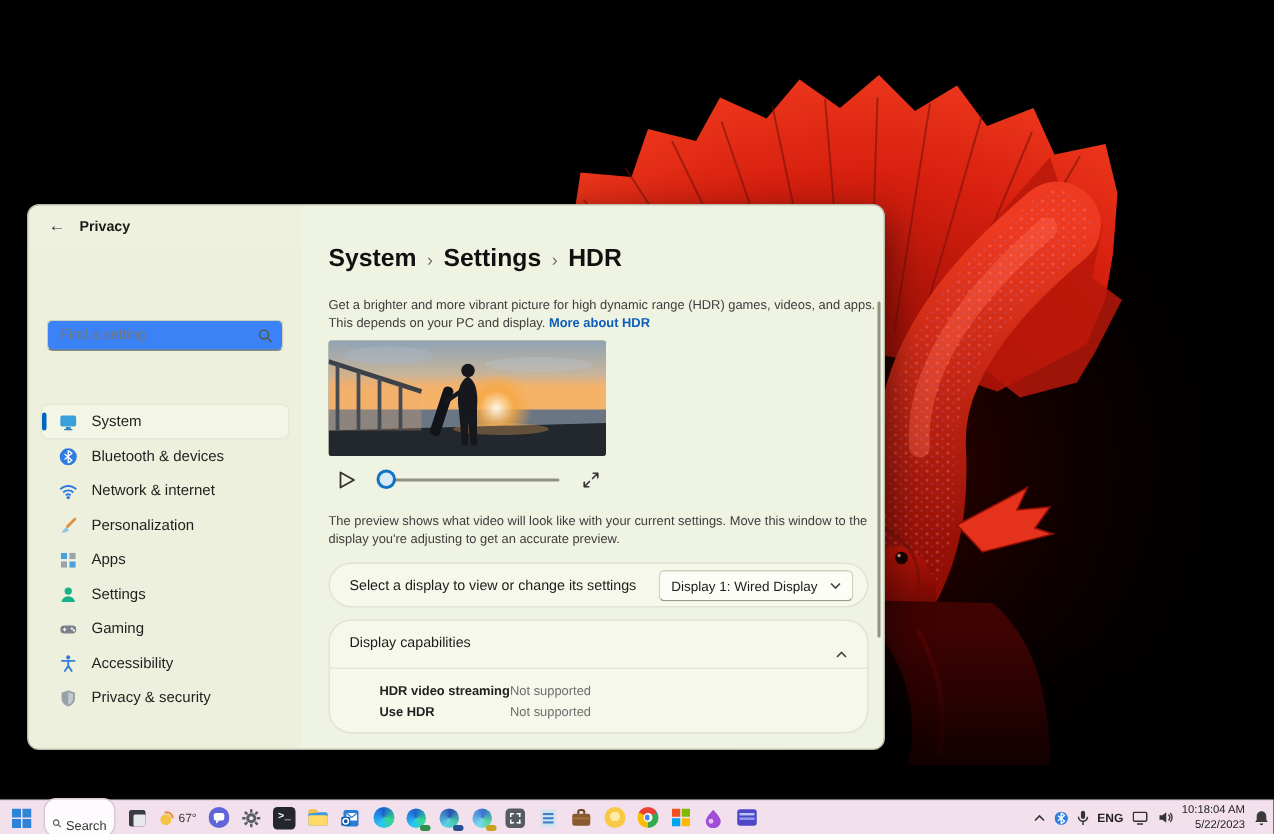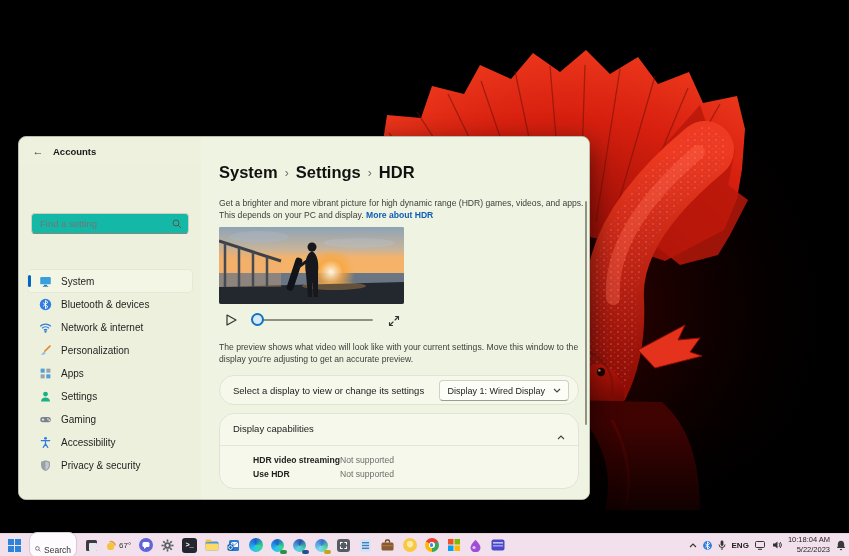--- a/index.html
+++ b/index.html
@@ -18,21 +18,21 @@
   .wtitle{position:absolute;left:34px;top:9px;font-size:9.5px;font-weight:700;color:#1a1a1a;}
   .wbtn{position:absolute;top:5px;width:20px;height:16px;display:flex;align-items:center;justify-content:center;
     font-size:10px;color:#333;}
   .wbtn.min{right:54px;}
   .wbtn.max{right:30px;}
   .wbtn.max span{width:8px;height:8px;border:1px solid #333;border-radius:1px;display:block;}
   .wbtn.close{right:6px;font-size:11px;}
 
   
   .sidebar{position:absolute;left:0;top:28px;bottom:0;width:182px;background:#edf0dc;}
-  .srch{position:absolute;left:12px;top:48px;width:158px;height:21px;background:#14b8a6;
+  .srch{position:absolute;left:12px;top:48px;width:158px;height:21px;background:#3b82f6;
     border:1px solid #cdd0bd;border-bottom:1px solid #84877a;border-radius:4px;}
   .srch input{position:absolute;inset:0;border:0;background:transparent;outline:none;
     font-family:"Liberation Sans",sans-serif;font-size:9.5px;color:#333;padding:0 20px 0 8px;}
   .srch svg{position:absolute;right:6px;top:5px;}
   .nav{position:absolute;left:0;top:104px;right:0;}
   .nav-item{position:relative;height:22px;margin:1px 9px;border-radius:4px;display:flex;
     align-items:center;padding-left:10px;cursor:default;}
   .nav-item.sel{background:#f3f6e4;box-shadow:0 0 0 1px rgba(0,0,0,.03);}
   .nav-item .accent{position:absolute;left:0;top:5px;width:3px;height:12px;border-radius:2px;background:#0067c0;}
   .nicon{width:14px;height:14px;display:flex;align-items:center;justify-content:center;}
@@ -155,21 +155,21 @@
   <path d="M638,350 L685,325 L678,340 L700,338 L690,352 L702,356 L655,368 Z" fill="#e5321c" stroke="#8d0e05" stroke-width="1"></path>
 
   <path d="M565,400 C600,430 615,470 605,510 L700,510 C700,460 688,425 662,402 Z" fill="#3f0302"></path>
   <path d="M612,420 C628,450 632,480 626,505" fill="none" stroke="#5c0604" stroke-width="3" opacity="0.7"></path>
   <rect x="520" y="420" width="329" height="136" fill="url(#fadeDown)"></rect>
 </svg>
 
 <div class="win">
   <div class="titlebar">
     <div class="back">←</div>
-    <div class="wtitle">Accounts</div>
+    <div class="wtitle">Privacy</div>
     <div class="wbtn min">–</div>
     <div class="wbtn max">
         <span></span>
       </div>
     <div class="wbtn close">×</div>
   </div>
 
   <div class="sidebar">
     <div class="srch">
       <input placeholder="Find a setting" style="">

